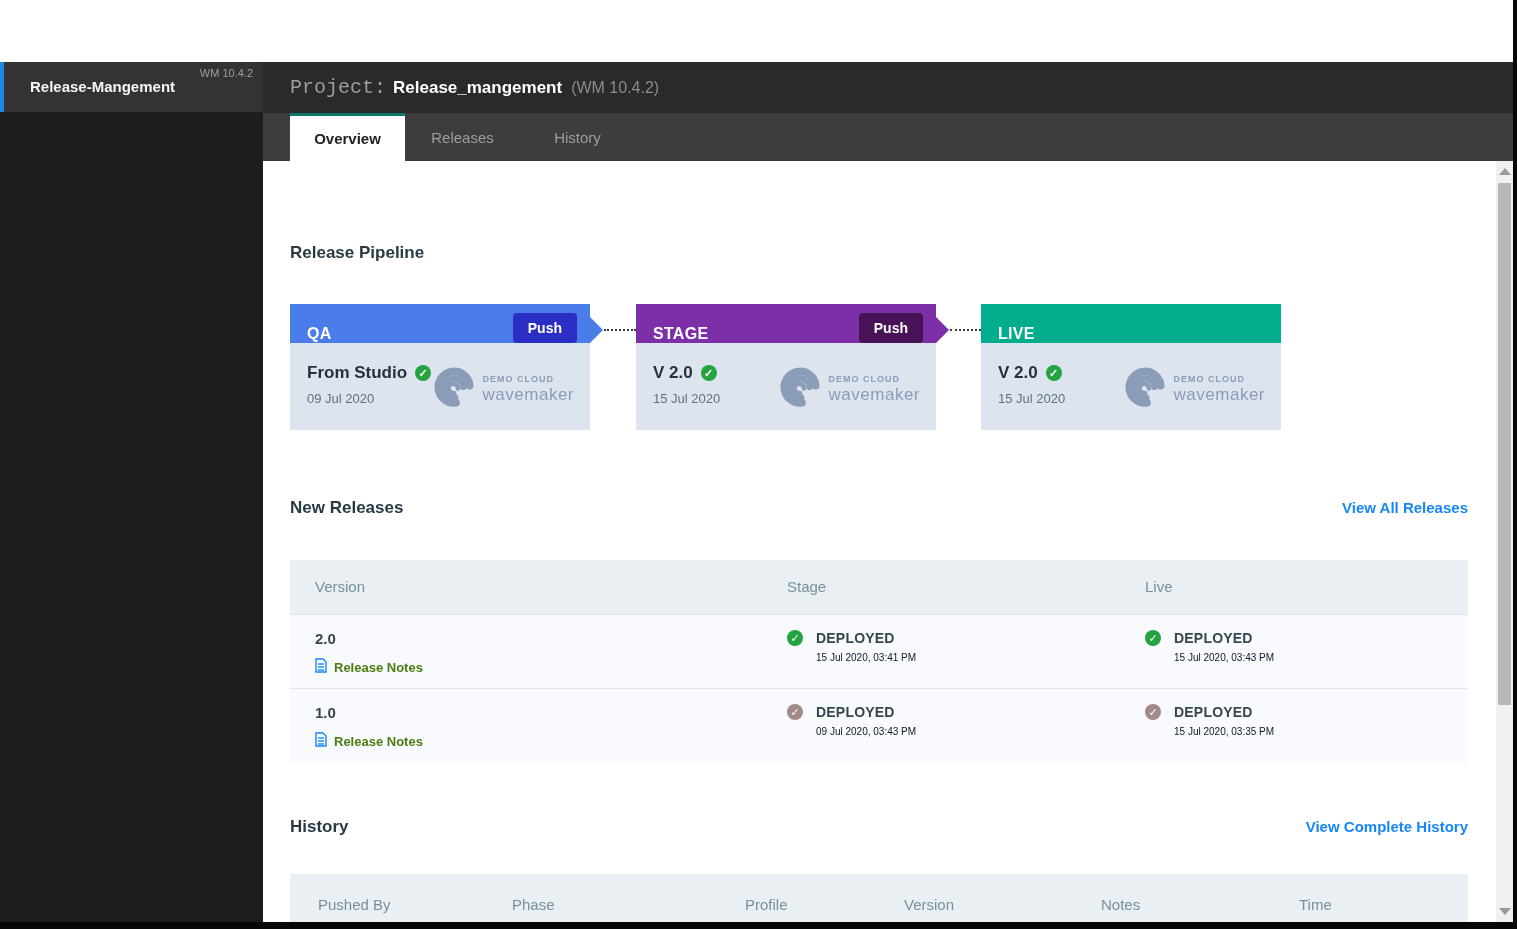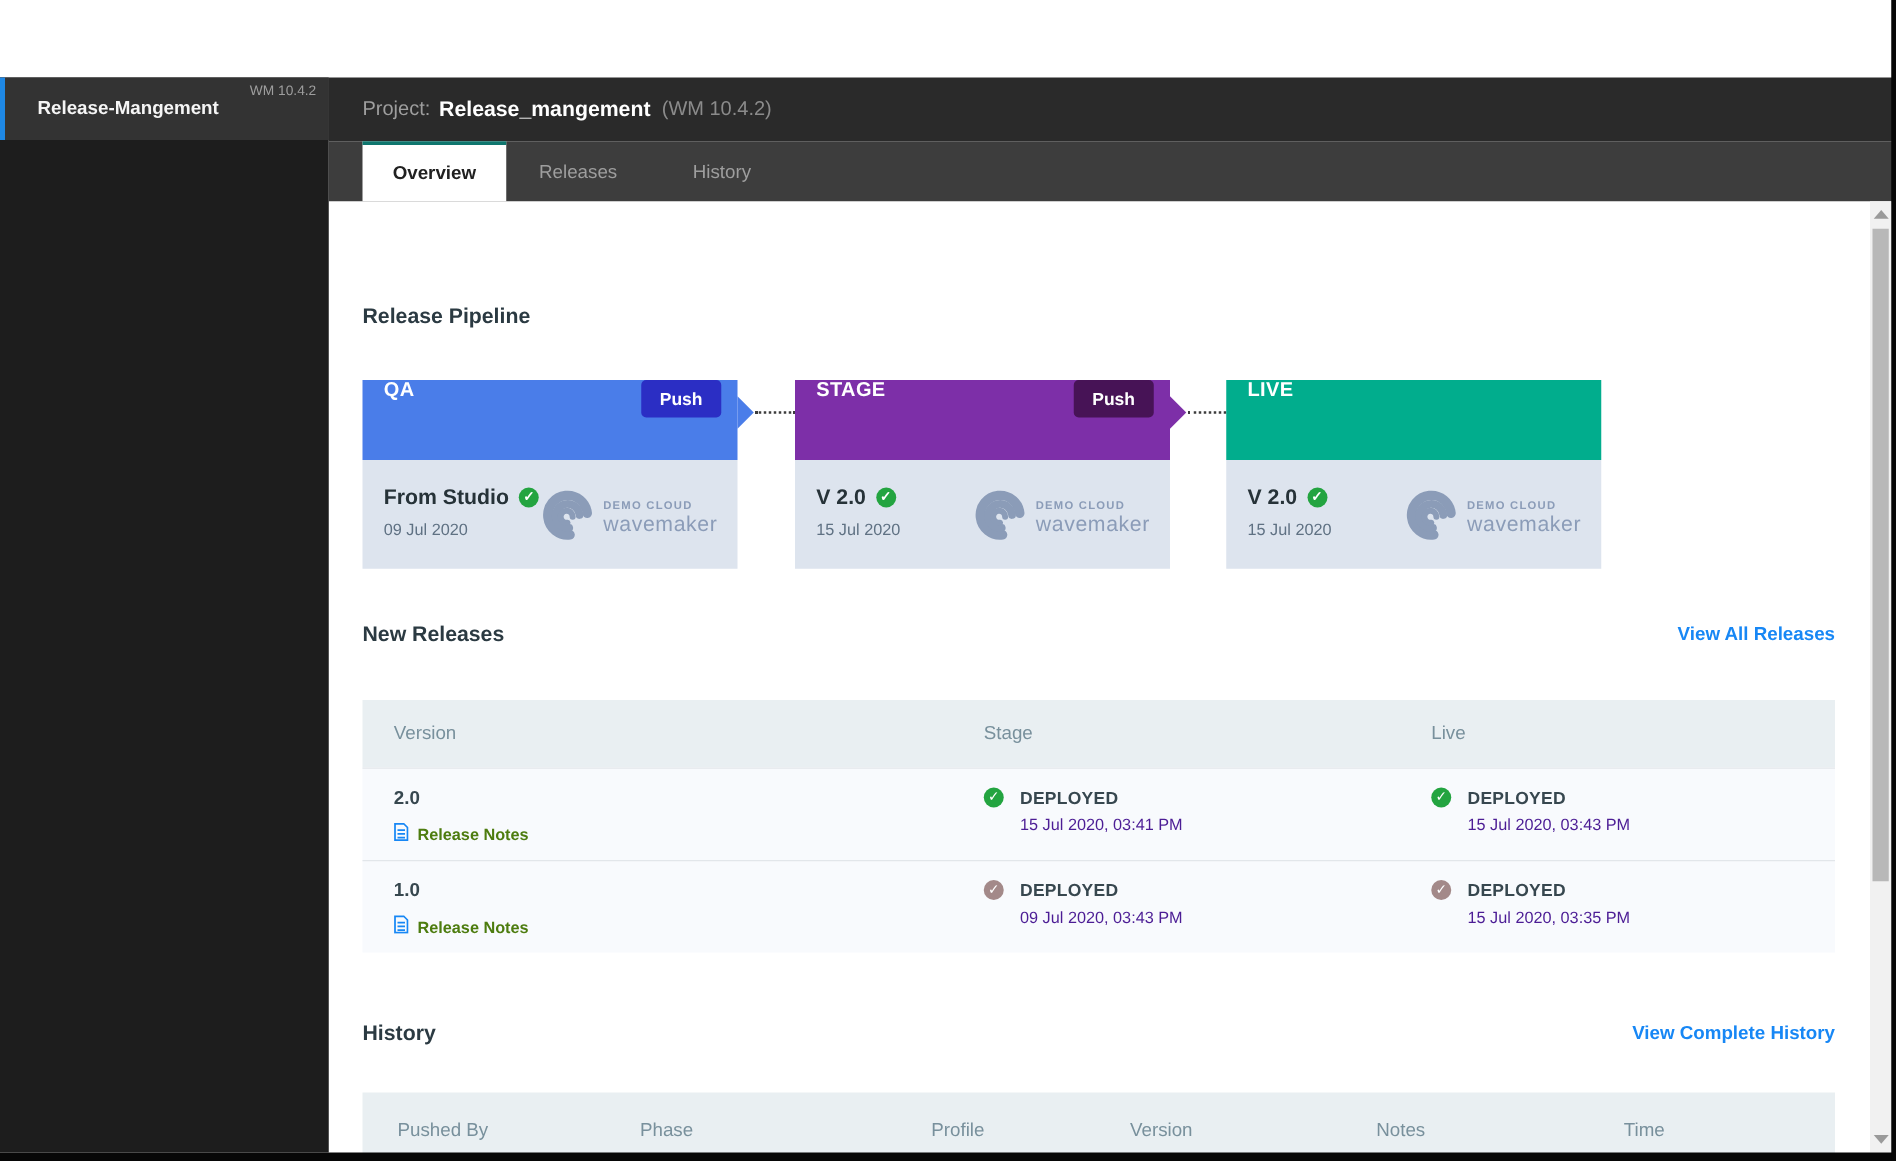--- a/index.html
+++ b/index.html
@@ -13,38 +13,38 @@
   .app-title { position:absolute; left:97px; top:0; height:62px; display:flex; align-items:center; color:#dcdcdc; font-size:20px; font-weight:500; letter-spacing:.2px; }
 
   
   .sidebar { position:absolute; left:0; top:62px; width:263px; height:860px; background:#1d1d1d; z-index:4; }
   .sidebar-item { position:relative; height:50px; background:#333333; border-left:4px solid #1e88e5; }
   .sidebar-item-label { position:absolute; left:26px; top:16px; color:#f5f5f5; font-size:15px; font-weight:bold; }
   .sidebar-item-version { position:absolute; right:10px; top:5px; color:#9e9e9e; font-size:11px; }
 
   
   .project-header { position:absolute; left:263px; top:62px; width:1254px; height:51px; background:#2a2a2a; display:flex; align-items:center; padding-left:27px; z-index:4; }
-  .ph-label { color:#9e9e9e; font-size:16px; margin-right:7px; }
+  .ph-label { color:#9e9e9e; font-size:20px; margin-right:7px;font-family:Liberation Mono, monospace; }
   .ph-name  { color:#ffffff; font-size:17px; font-weight:bold; }
   .ph-version { color:#8b8b8b; font-size:16px; margin-left:9px; }
 
   
   .tabbar { position:absolute; left:263px; top:113px; width:1254px; height:48px; background:#3d3d3d; display:flex; padding-left:27px; z-index:4; }
   .tab { width:115px; height:48px; display:flex; align-items:center; justify-content:center; font-size:15px; color:#9e9e9e; cursor:pointer; }
   .tab.active { background:#ffffff; color:#212121; font-weight:bold; border-top:3px solid #0f766e; }
 
   
   .content { position:absolute; left:263px; top:161px; width:1254px; height:761px; background:#ffffff; }
 
   .section-title { position:absolute; font-size:17px; font-weight:bold; color:#2b3a42; }
   .view-link { position:absolute; font-size:15px; font-weight:bold; color:#1787f5; text-decoration:none; cursor:pointer; }
 
   
   .stage-card { position:absolute; width:300px; height:139px; top:143px; }
-  .stage-head { position:relative; height:64px; display:flex; align-items:flex-start; padding:0 13px 0 17px; }
+  .stage-head { position:relative; height:39px; display:flex; align-items:flex-end; padding:0 13px 0 17px; }
   .stage-name { color:#ffffff; font-size:16px; font-weight:bold; letter-spacing:.3px; flex:1; }
   .push-btn { height:30px; padding:0 15px; border:none; border-radius:4px; color:#ffffff; font-size:14px; font-weight:bold; font-family:"Liberation Sans",sans-serif; cursor:pointer; }
   .stage-qa  .stage-head { background:#4a7de9; }
   .stage-qa  .push-btn  { background:#2b2ec4; }
   .stage-stage .stage-head { background:#7d2fa8; }
   .stage-stage .push-btn  { background:#471356; }
   .stage-live .stage-head { background:#01ad8d; }
   .head-arrow { position:absolute; right:-13px; top:13px; width:0; height:0; border-top:13px solid transparent; border-bottom:13px solid transparent; }
   .stage-qa  .head-arrow { border-left:13px solid #4a7de9; }
   .stage-stage .head-arrow { border-left:13px solid #7d2fa8; }
@@ -71,21 +71,21 @@
   .rel-row { position:relative; height:74px; background:#f8fafd; border-top:1px solid #e2e6ea; }
   .rel-row:first-of-type { border-top:none; }
   .cell-version { position:absolute; left:25px; top:15px; }
   .version-num { font-size:15px; font-weight:bold; color:#37474f; }
   .notes-link { display:flex; align-items:center; gap:7px; margin-top:11px; font-size:13px; font-weight:bold; color:#4d7c0f; text-decoration:none; cursor:pointer; }
   .cell-status { position:absolute; top:15px; }
   .cell-status.stage-col { left:497px; }
   .cell-status.live-col { left:855px; }
   .status-line { display:flex; align-items:center; gap:13px; }
   .status-text { font-size:14px; font-weight:bold; color:#37474f; letter-spacing:.2px; }
-  .status-time { margin:6px 0 0 29px; font-size:13px; color:#4c1d95; }
+  .status-time { margin:6px 0 0 29px; font-size:10px; color:#0f172a; }
 
   
   .hist-table { position:absolute; left:27px; top:713px; width:1178px; }
   .hist-table .tbl-head .col { top:22px; }
 
   
   .scrollbar { position:absolute; right:4px; top:161px; width:17px; height:761px; background:#f1f1f1; z-index:6; }
   .sb-arrow { position:absolute; left:3px; width:0; height:0; border-left:6px solid transparent; border-right:6px solid transparent; cursor:pointer; }
   .sb-up { top:7px; border-bottom:7px solid #9a9a9a; }
   .sb-down { bottom:7px; border-top:7px solid #9a9a9a; }

